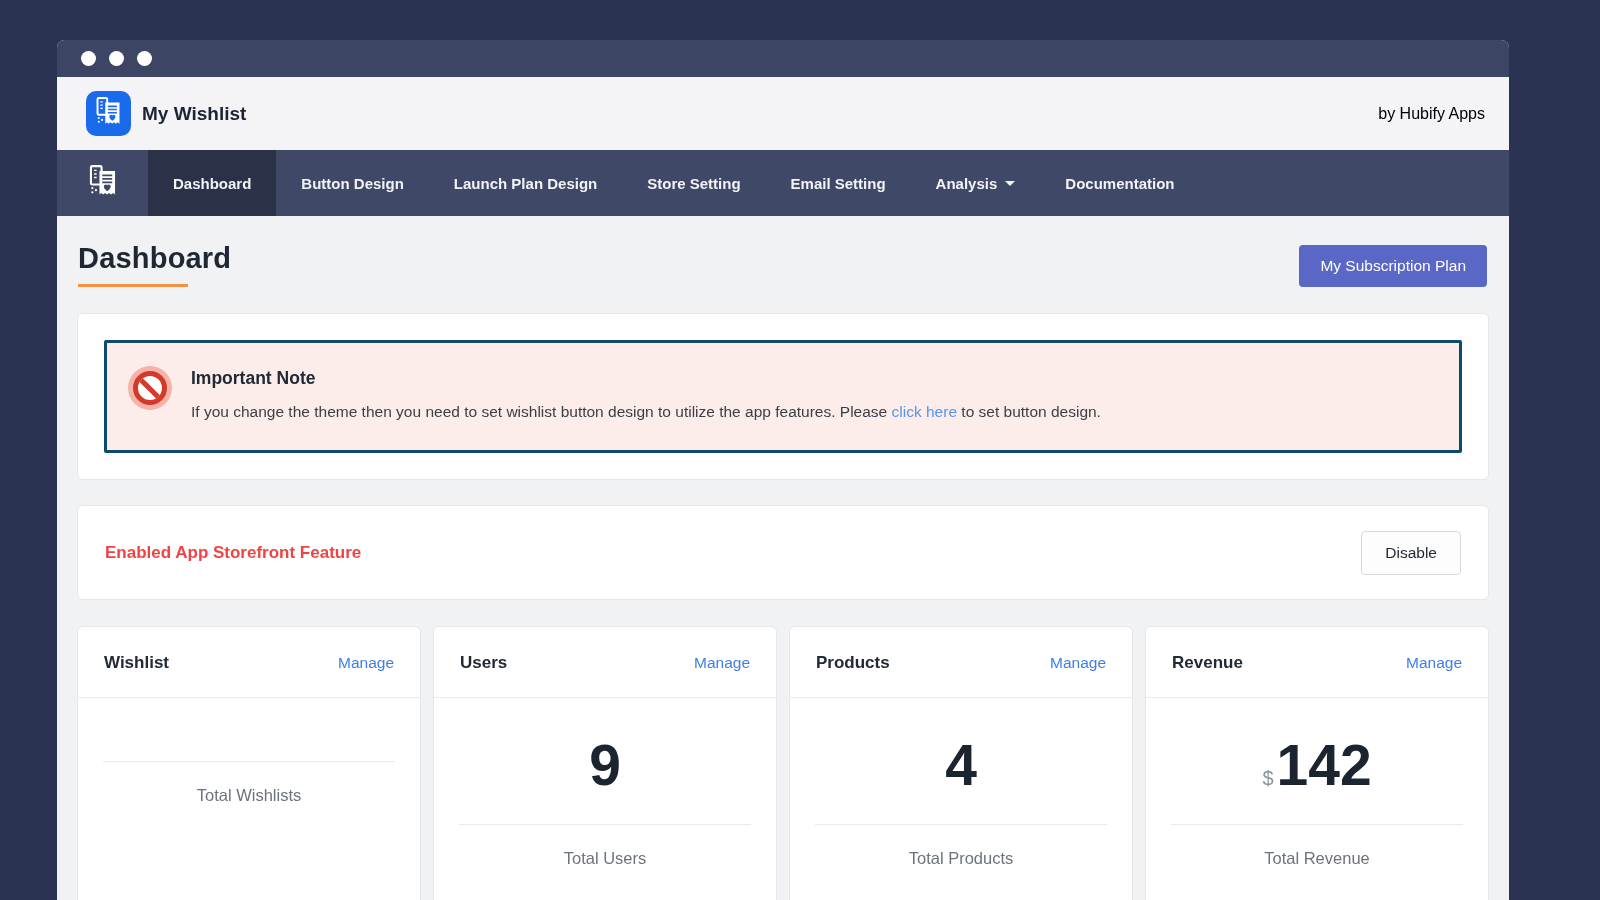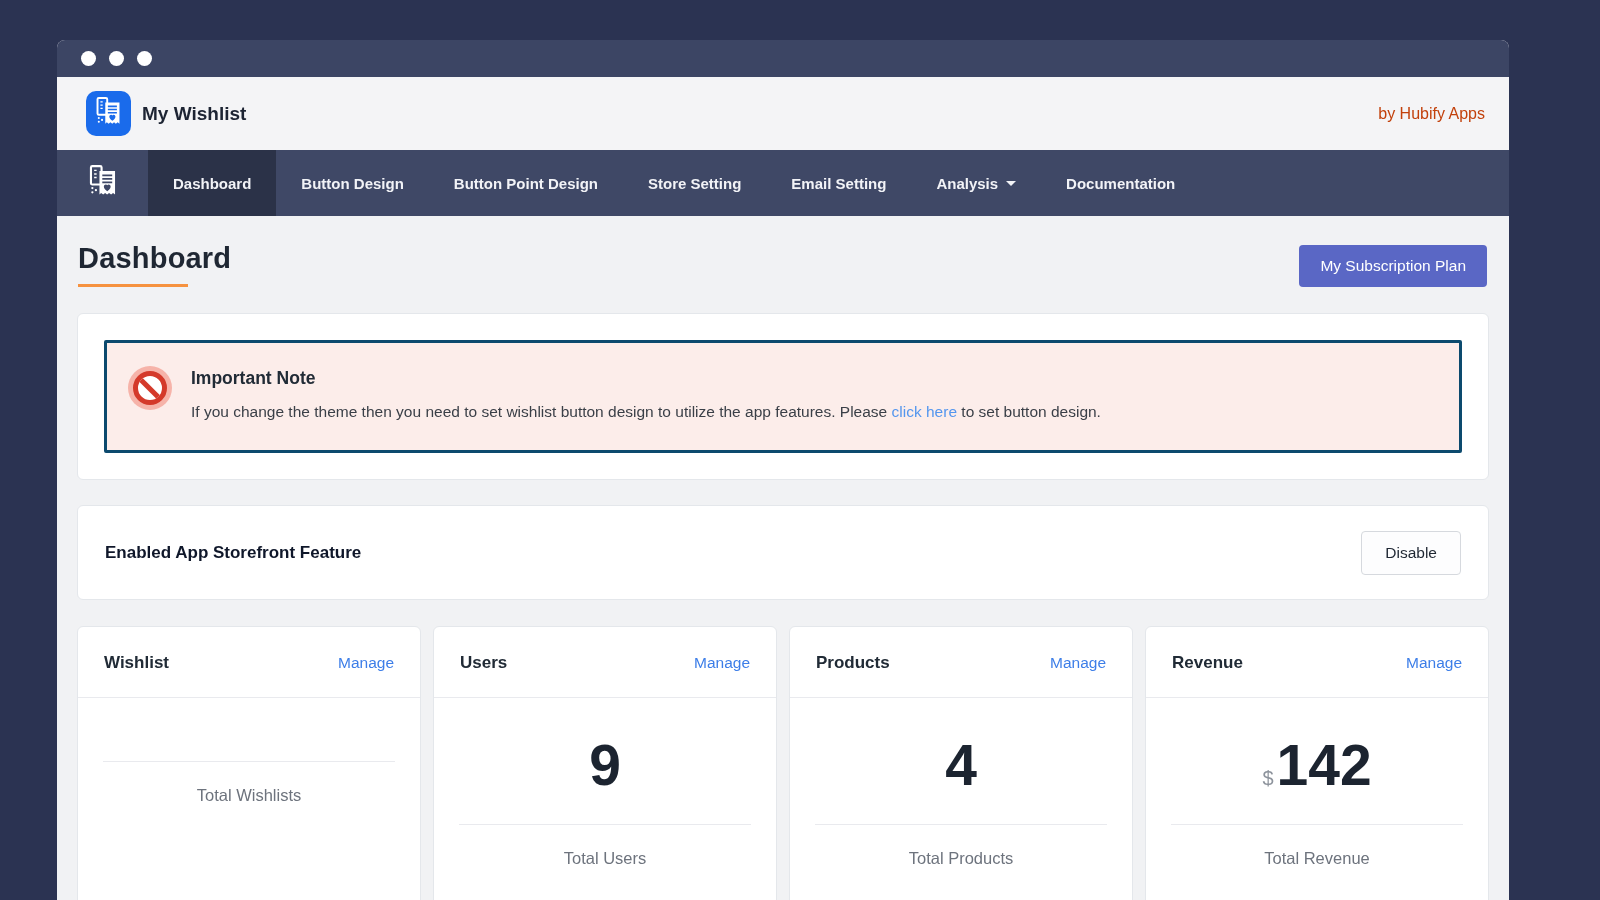--- a/index.html
+++ b/index.html
@@ -25,21 +25,21 @@
   .app-header {
     height:73px; background:#f4f4f6; flex:0 0 auto;
     display:flex; align-items:center; padding:0 24px 0 29px;
   }
   .logo-badge {
     width:45px; height:45px; border-radius:10px; background:#1a6beb;
     display:flex; align-items:center; justify-content:center;
     --d:#1a6beb;
   }
   .app-title { font-size:19px; font-weight:bold; color:#1d2433; margin-left:11px; }
-  .byline { margin-left:auto; font-size:16px; color:#c2410c; }
+  .byline { margin-left:auto; font-size:16px; color:#000000; }
   
   .navbar {
     height:66px; background:#3f4866; flex:0 0 auto;
     display:flex; align-items:stretch;
   }
   .nav-logo {
     width:91px; display:flex; align-items:center; justify-content:center;
     --d:#3f4866;
   }
   .nav-item {
@@ -81,21 +81,21 @@
     height:5px; margin-top:-2.5px; background:#d4392a; transform:rotate(45deg);
   }
   .alert-title { font-size:17.5px; font-weight:bold; color:#212b36; padding-top:4px; }
   .alert-text { margin-top:12px; font-size:15.5px; color:#3a3f47; line-height:1.45; }
   .alert-link { color:#5496ee; text-decoration:none; cursor:pointer; }
   
   .feature-card {
     margin-top:25px; height:95px; display:flex; align-items:center;
     justify-content:space-between; padding:0 27px;
   }
-  .feature-label { font-size:17px; font-weight:bold; color:#0f172a; }
+  .feature-label { font-size:17px; font-weight:bold; color:#ef4444; }
   .btn-disable {
     background:#fdfdfe; border:1px solid #d6d9de; border-radius:4px;
     font-family:inherit; font-size:15.5px; color:#1f2733;
     padding:12px 23px; cursor:pointer;
   }
   
   .stats-row { margin-top:26px; display:grid; grid-template-columns:repeat(4,1fr); gap:12px; }
   .stat-card { overflow:hidden; }
   .stat-head {
     display:flex; align-items:center; justify-content:space-between;
@@ -162,21 +162,21 @@
         </svg>
       </span>
     </div>
     <div class="nav-item active">
         <span>Dashboard</span>
       </div>
     <div class="nav-item">
         <span>Button Design</span>
       </div>
     <div class="nav-item">
-        <span>Button Point Design</span>
+        <span>Launch Plan Design</span>
       </div>
     <div class="nav-item">
         <span>Store Setting</span>
       </div>
     <div class="nav-item">
         <span>Email Setting</span>
       </div>
     <div class="nav-item">
       <span>Analysis</span>
       <span class="caret"></span>

